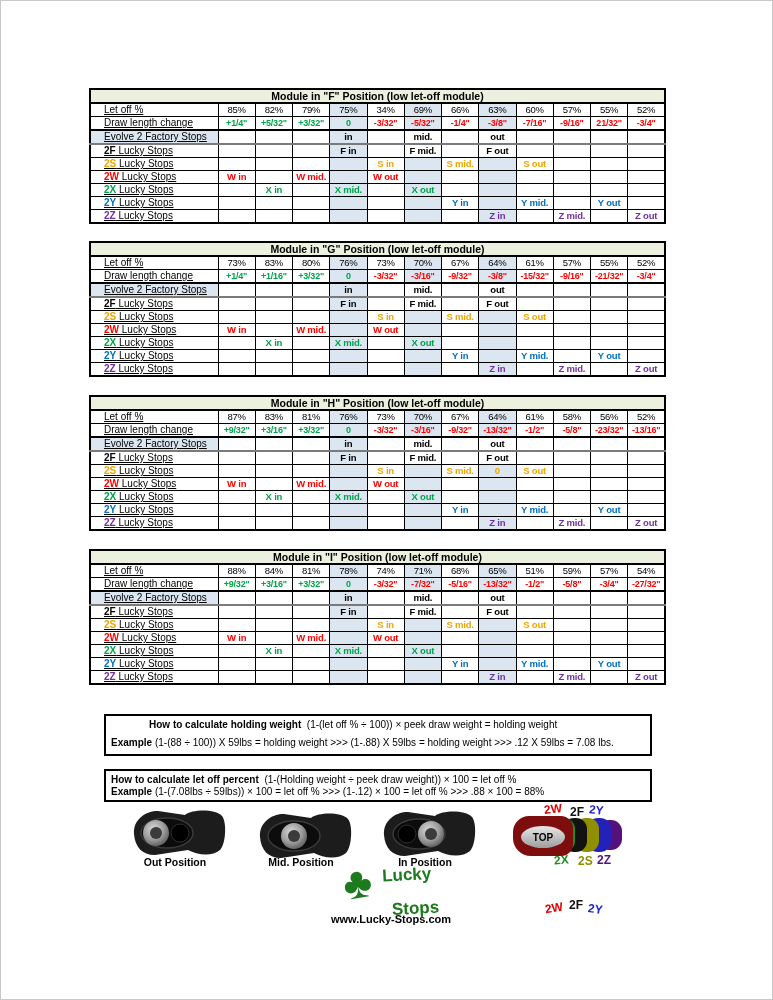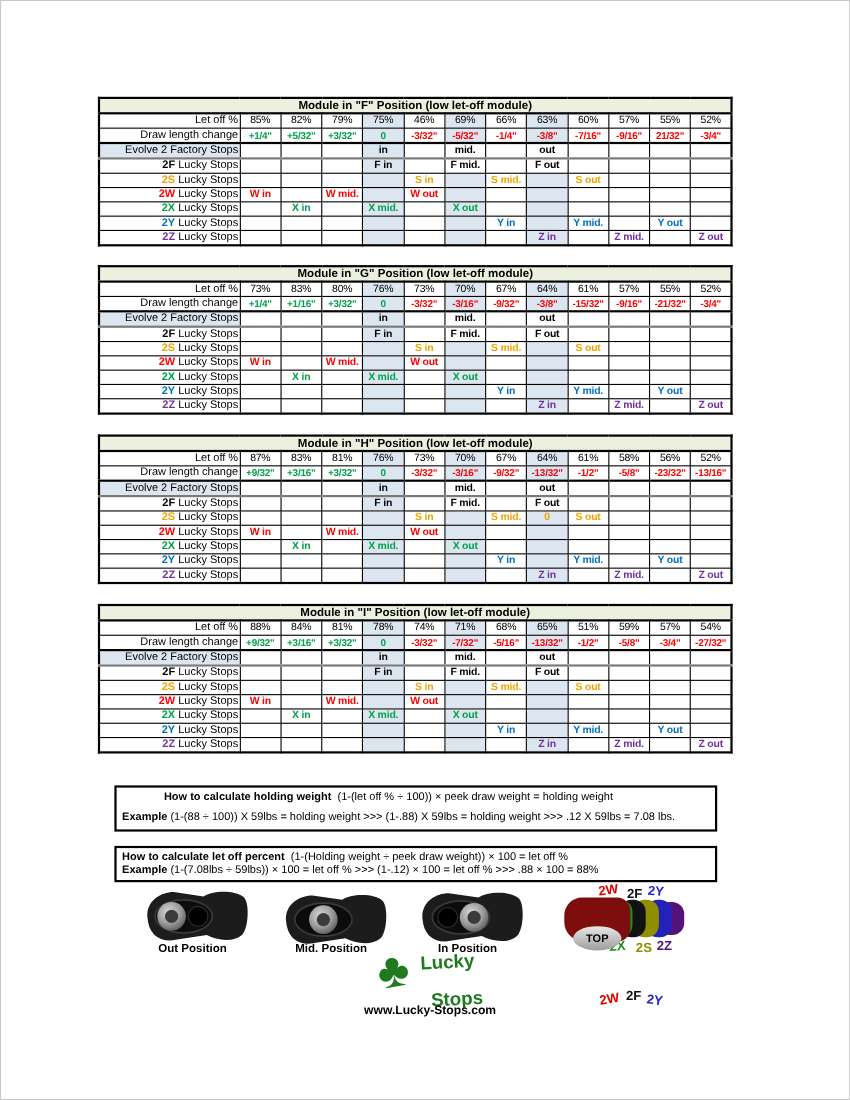--- a/index.html
+++ b/index.html
@@ -10,21 +10,21 @@
   .mod-table{position:absolute;left:88px;width:577px;border-collapse:collapse;table-layout:fixed;
              border:2px solid #000;background:#fff;}
   .mod-table:nth-of-type(1){top:87px;}
   .mod-table:nth-of-type(2){top:240px;}
   .mod-table:nth-of-type(3){top:394px;}
   .mod-table:nth-of-type(4){top:548px;}
   .mod-table td{border:1px solid #000;height:12px;padding:0 1px;overflow:hidden;white-space:nowrap;
                 vertical-align:middle;font-size:9.5px;line-height:12px;}
   .mod-table .title-row td{background:var(--title_green);font-weight:bold;text-align:center;
                            font-size:10.5px;border-bottom:2px solid #000;}
-  .mod-table .lbl{text-align:right;padding-left:1px;font-size:10px;}
+  .mod-table .lbl{text-align:left;padding-left:13px;font-size:10px;text-decoration:underline;}
   .mod-table .val{text-align:center;letter-spacing:-0.2px;}
   .mod-table .hl{background:var(--cell_blue);}
   .mod-table .draw-row td{border-bottom:2px solid #000;font-weight:bold;font-size:9px;}
   .mod-table .draw-row td.lbl{font-weight:normal;font-size:10px;}
   .mod-table .evolve-row td{border-bottom:2px solid #7a7a7a;}
   .mod-table .stop{font-weight:bold;}
   .pfx{font-weight:bold;}
   .c-black{color:#000;} .c-gold{color:var(--gold);} .c-red{color:var(--red);}
   .c-green{color:var(--green);} .c-blue{color:var(--blue);} .c-purple{color:var(--purple);}
   .pos{color:var(--green);} .neg{color:var(--red);}
@@ -56,21 +56,21 @@
   #stack-top{left:512px;top:815px;}
   #stack-bottom{left:512px;top:866px;}
   .layer{position:absolute;top:2px;width:24px;height:34px;border-radius:11px;}
   .layer.l1{left:38px;background:var(--stack_green);z-index:5;}
   .layer.l2{left:50px;background:var(--stack_black);z-index:4;}
   .layer.l3{left:62px;background:var(--stack_olive);z-index:3;}
   .layer.l4{left:74px;background:var(--stack_navy);z-index:2;}
   .layer.l5{left:85px;background:var(--stack_purple);z-index:1;height:30px;top:4px;}
   .front-mod{position:absolute;left:0;top:0;width:60px;height:40px;background:var(--stack_red);
              border-radius:16px 12px 12px 18px;z-index:6;}
-  .front-oval{position:absolute;left:8px;top:26px;width:44px;height:22px;border-radius:50%;
+  .front-oval{position:absolute;left:8px;top:10px;width:44px;height:22px;border-radius:50%;
               background:linear-gradient(180deg,#e8e8e8,#9d9d9d);display:flex;align-items:center;
               justify-content:center;font-weight:bold;font-size:10px;color:#000;}
   .stack-label{position:absolute;font-weight:bold;font-size:12px;display:inline-block;}
 
   svg .mod-fill{fill:#1c1c1c;}
 </style>
 </head>
 <body>
 
 <div class="page">
@@ -95,21 +95,21 @@
         <tbody>
           <tr class="title-row">
             <td class="title" colspan="13">Module in "F" Position (low let-off module)</td>
           </tr>
           <tr class="head-row">
             <td class="lbl">Let off %</td>
             <td class="val">85%</td>
             <td class="val">82%</td>
             <td class="val">79%</td>
             <td class="val hl">75%</td>
-            <td class="val">46%</td>
+            <td class="val">34%</td>
             <td class="val hl">69%</td>
             <td class="val">66%</td>
             <td class="val hl">63%</td>
             <td class="val">60%</td>
             <td class="val">57%</td>
             <td class="val">55%</td>
             <td class="val">52%</td>
           </tr>
           <tr class="draw-row">
             <td class="lbl">Draw length change</td>

